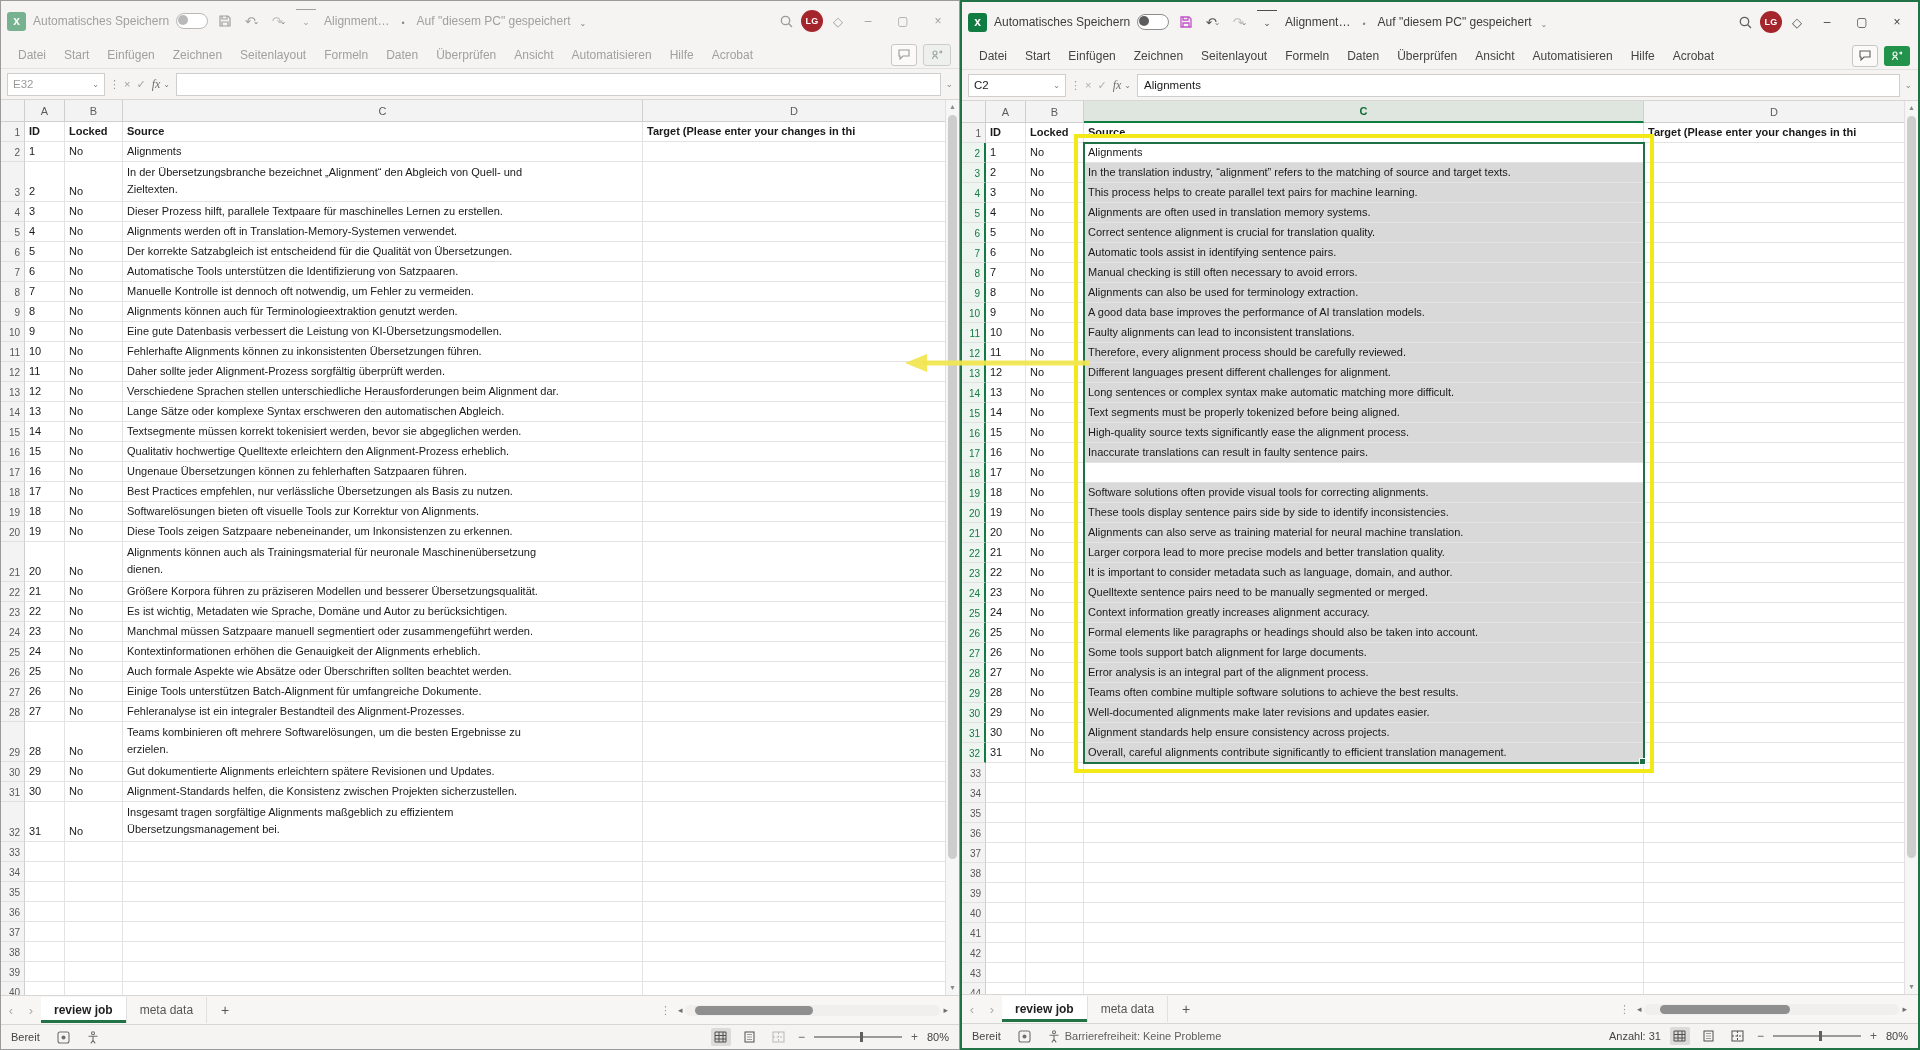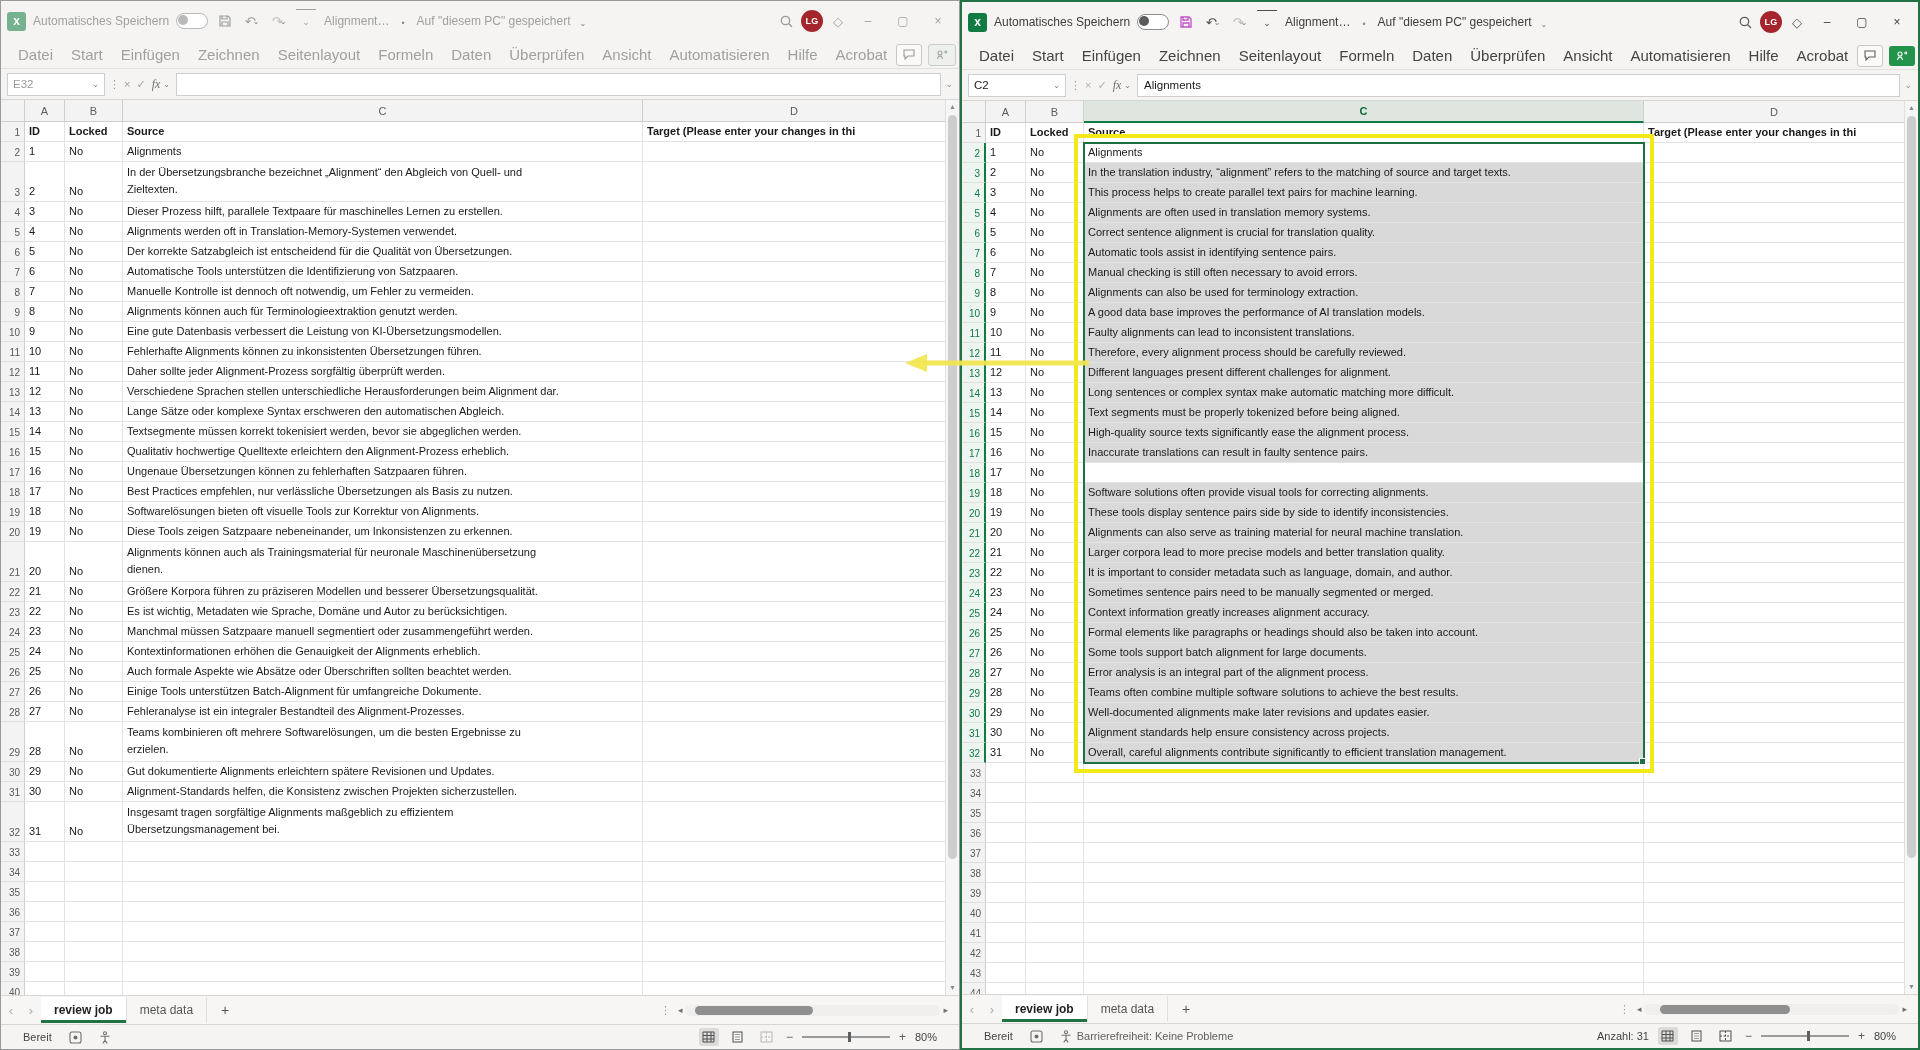--- a/index.html
+++ b/index.html
@@ -21,21 +21,21 @@
   .tb-ic{display:inline-flex;align-items:center;justify-content:center;width:20px;height:22px;color:#4f4f4f;font-size:13px;}
   .tb-ic svg{display:block;}
   .caret{font-size:8px;color:#7a7a7a;margin-left:-3px;}
   .qat-more{font-size:9px;border-top:1.5px solid currentColor;line-height:7px;padding-top:1px;}
   .title-text{margin-left:1px;display:flex;align-items:flex-end;gap:12px;white-space:nowrap;}
   .title-dot{font-size:9px;color:#8a8a8a;}
   .tb-right{margin-left:auto;display:flex;align-items:center;gap:5px;}
   .avatar{width:22px;height:22px;border-radius:50%;background:#a4262c;color:#fff;font-size:9px;font-weight:bold;display:flex;align-items:center;justify-content:center;letter-spacing:.3px;}
   .win-ctl{width:30px;height:26px;display:flex;align-items:center;justify-content:center;font-size:12px;color:#444;}
   
-  .menubar{flex:0 0 27px;background:#f5f4f3;display:flex;align-items:center;padding:0 8px;font-size:15px;color:#444;border-bottom:1px solid #e3e1e0;}
+  .menubar{flex:0 0 27px;background:#f5f4f3;display:flex;align-items:center;padding:0 8px;font-size:12px;color:#444;border-bottom:1px solid #e3e1e0;}
   .menu-tabs{display:flex;align-items:center;}
   .menu-tab{padding:4px 9px;white-space:nowrap;}
   .mb-right{margin-left:auto;display:flex;align-items:center;gap:6px;}
   .share-btn{width:26px;height:20px;border-radius:3px;background:#23934c;display:flex;align-items:center;justify-content:center;}
   .share-btn.dim{background:#edf0ed;border:1px solid #c9cfc9;}
   .comment-ic{display:flex;align-items:center;border:1px solid #c9c7c5;border-radius:3px;width:24px;height:20px;justify-content:center;background:#fbfaf9;}
   
   .formulabar{flex:0 0 30px;background:#f5f4f3;display:flex;align-items:center;border-bottom:1px solid #d8d6d4;}
   .namebox{width:86px;background:#fff;border:1px solid #d0cecc;height:21px;margin-left:6px;display:flex;align-items:center;justify-content:space-between;font-size:11.5px;padding:0 5px;color:#222;}
   .inactive .namebox{color:#9a9a9a;gap:41px;}
@@ -79,21 +79,21 @@
   .sheet-tab.active{background:#fff;font-weight:bold;box-shadow:inset 0 -3px 0 #217346;color:#1f1f1f;}
   .add-sheet{padding:0 14px;font-size:14px;color:#555;}
   .tab-spacer{flex:1;}
   .hscroll{display:flex;align-items:center;margin-right:8px;}
   .harrow{color:#6f6f6f;font-size:9px;padding:0 3px;}
   .htrack{width:255px;height:11px;background:#f0efee;border-radius:6px;position:relative;}
   .hthumb{position:absolute;top:1px;height:9px;background:#8f8f8f;border-radius:5px;}
   .win.left .hthumb{left:10px;width:118px;}
   .win.right .hthumb{left:16px;width:130px;}
   
-  .statusbar{flex:0 0 24px;background:#f5f4f3;border-top:1px solid #d8d6d4;display:flex;align-items:center;font-size:11px;color:#444;padding:0 22px;gap:17px;}
+  .statusbar{flex:0 0 24px;background:#f5f4f3;border-top:1px solid #d8d6d4;display:flex;align-items:center;font-size:11px;color:#444;padding:0 10px;gap:17px;}
   .sb-ic{display:flex;align-items:center;color:#5f5f5f;}
   .sb-right{margin-left:auto;display:flex;align-items:center;gap:9px;}
   .view-ic{width:20px;height:18px;display:flex;align-items:center;justify-content:center;border-radius:2px;}
   .view-ic.active{background:#dcdbda;}
   .view-ic.dim svg{opacity:.35;}
   .zoom-track{width:88px;height:2px;background:#9a9a9a;position:relative;}
   .zoom-thumb{position:absolute;left:46px;top:-4px;width:3px;height:10px;background:#5f5f5f;}
   .zoom-sign{font-size:12px;color:#5f5f5f;}
   
   .annot-arrow{position:absolute;left:893px;top:351px;width:200px;height:24px;pointer-events:none;z-index:50;}
@@ -794,21 +794,21 @@
             <div class="gut sel-gut">23</div>
             <div class="cell ca">22</div>
             <div class="cell cb">No</div>
             <div class="cell cc sel-fill">It is important to consider metadata such as language, domain, and author.</div>
             <div class="cell cd"></div>
           </div>
           <div class="g-row">
             <div class="gut sel-gut">24</div>
             <div class="cell ca">23</div>
             <div class="cell cb">No</div>
-            <div class="cell cc sel-fill">Sometimes sentence pairs need to be manually segmented or merged.</div>
+            <div class="cell cc sel-fill">Quelltexte sentence pairs need to be manually segmented or merged.</div>
             <div class="cell cd"></div>
           </div>
           <div class="g-row">
             <div class="gut sel-gut">25</div>
             <div class="cell ca">24</div>
             <div class="cell cb">No</div>
             <div class="cell cc sel-fill">Context information greatly increases alignment accuracy.</div>
             <div class="cell cd"></div>
           </div>
           <div class="g-row">

